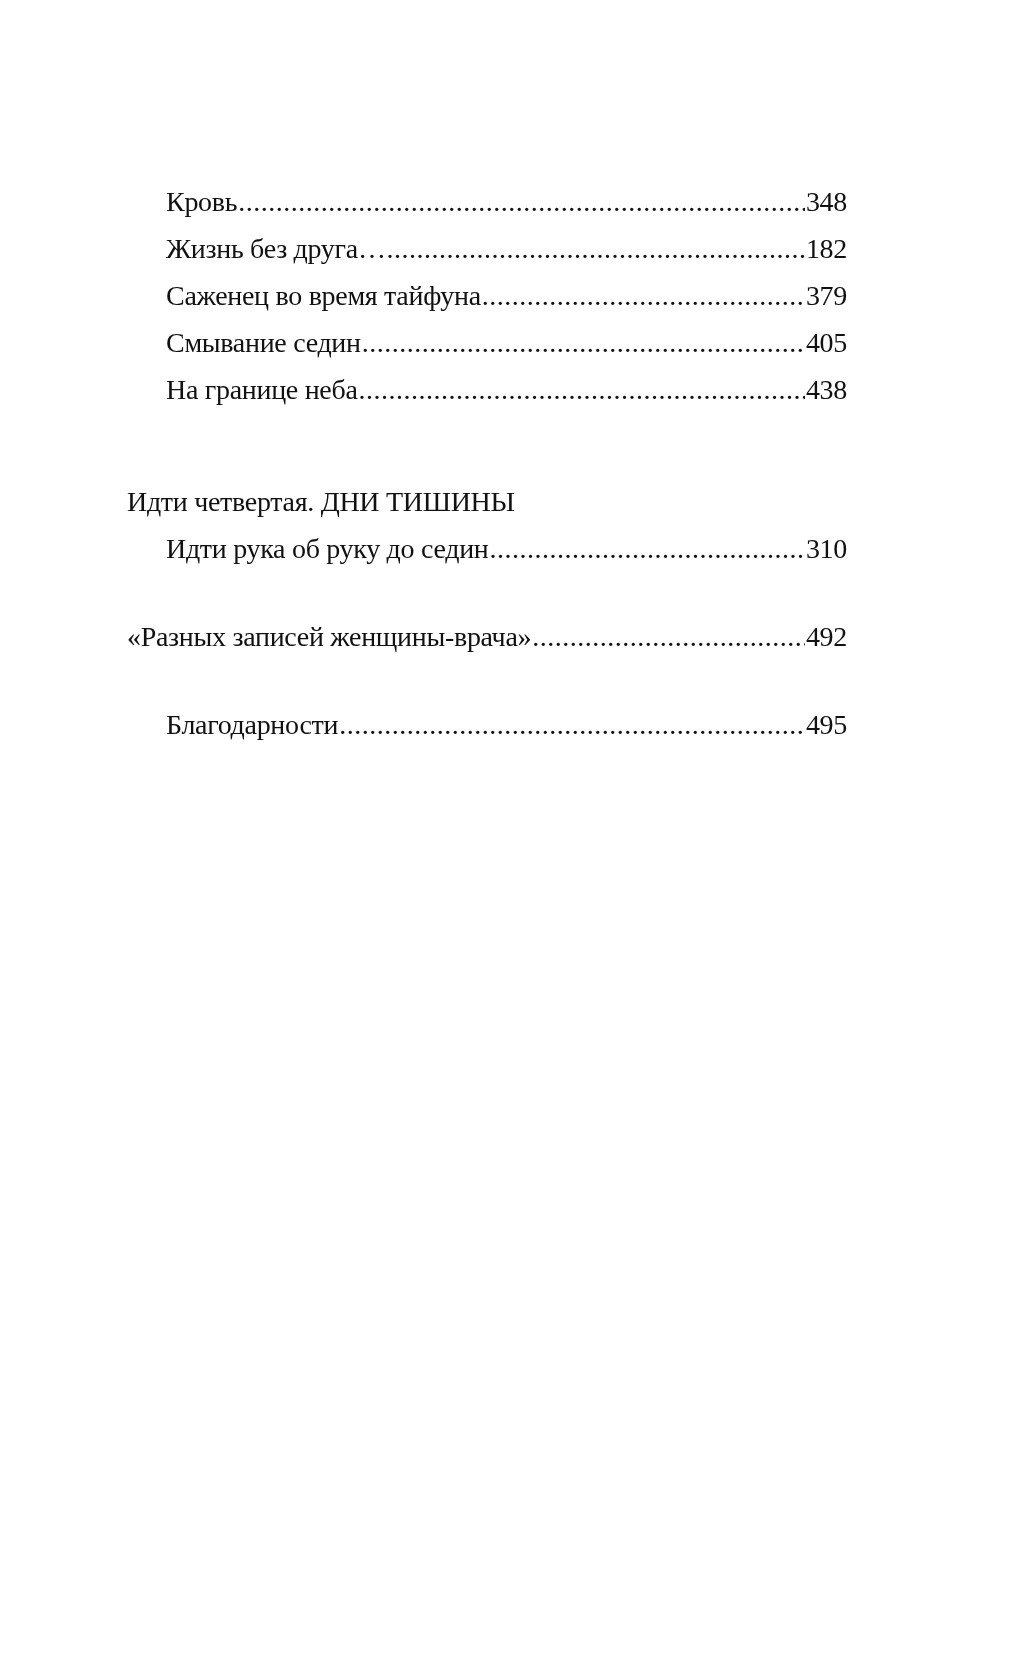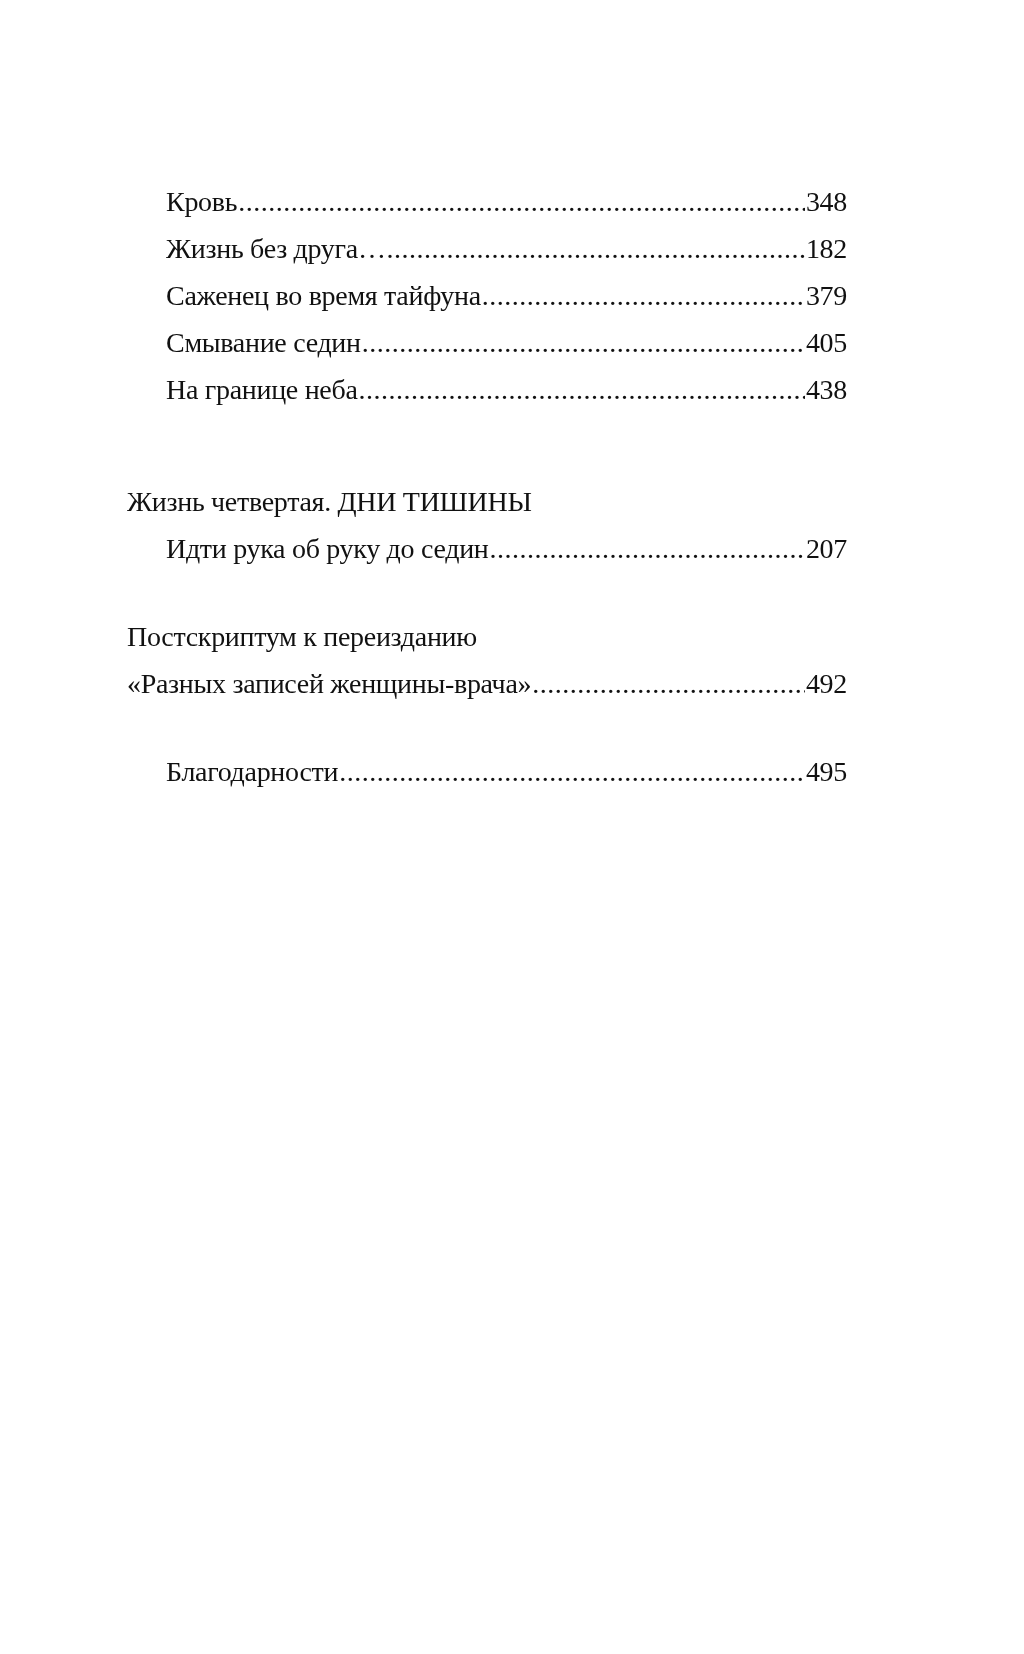--- a/index.html
+++ b/index.html
@@ -97,32 +97,31 @@
       <div class="entry indent">
         <span class="title">На границе неба </span>
         <span class="leader"></span>
         <span class="page-num">438</span>
       </div>
     </div>
 
     <div class="gap-1"></div>
 
     <div class="section">
-      <div class="heading">Жизнь четвертая. ДНИ ТИШИНЫ</div>
+      <div class="heading">Идти четвертая. ДНИ ТИШИНЫ</div>
       <div class="entry indent">
         <span class="title">Идти рука об руку до седин </span>
         <span class="leader"></span>
-        <span class="page-num">207</span>
+        <span class="page-num">310</span>
       </div>
     </div>
 
     <div class="gap-2"></div>
 
     <div class="section">
-      <div class="heading">Постскриптум к переизданию</div>
       <div class="entry">
         <span class="title">«Разных записей женщины-врача»</span>
         <span class="leader"></span>
         <span class="page-num">492</span>
       </div>
     </div>
 
     <div class="gap-3"></div>
 
     <div class="section">

